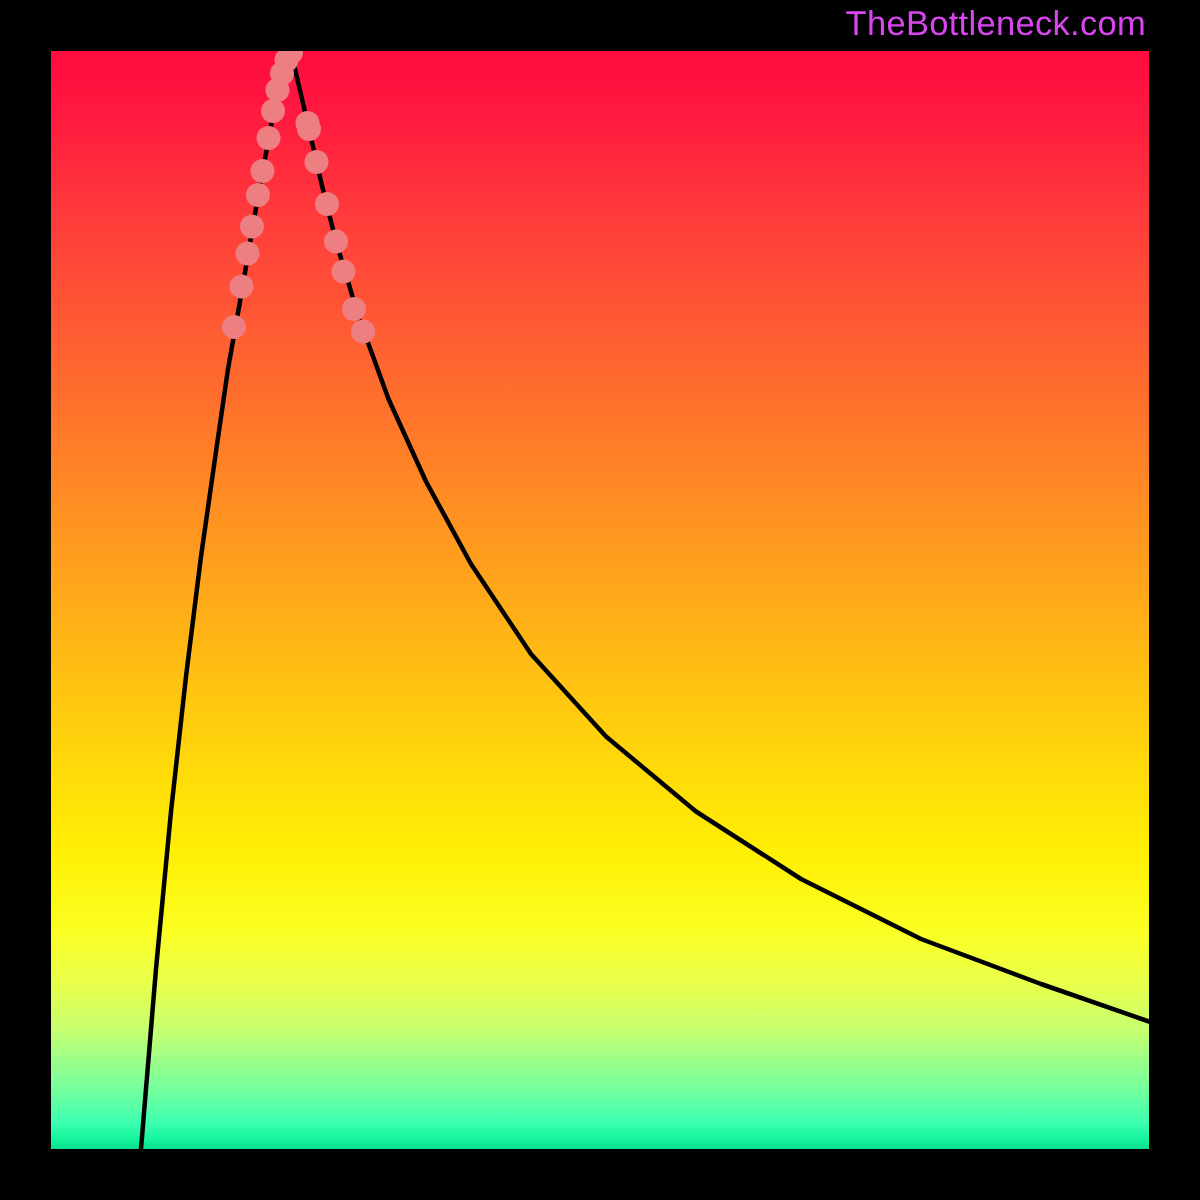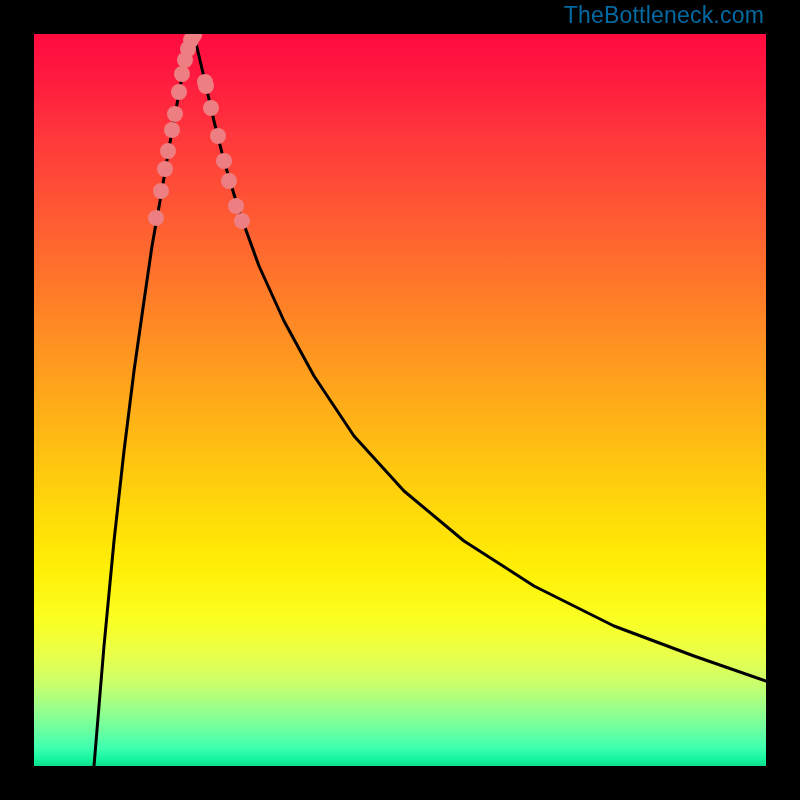--- a/index.html
+++ b/index.html
@@ -48,21 +48,21 @@
   .plot-area svg {
     position: absolute;
     inset: 0;
     width: 100%;
     height: 100%;
   }
   .watermark {
     position: absolute;
     top: 2px;
     right: 36px;
-    color: #0369a1;
+    color: #d946ef;
     font-size: 23px;
     font-weight: 400;
     letter-spacing: 0.2px;
     user-select: none;
   }
 </style>
 </head>
 <body>
 
 <div class="frame">

